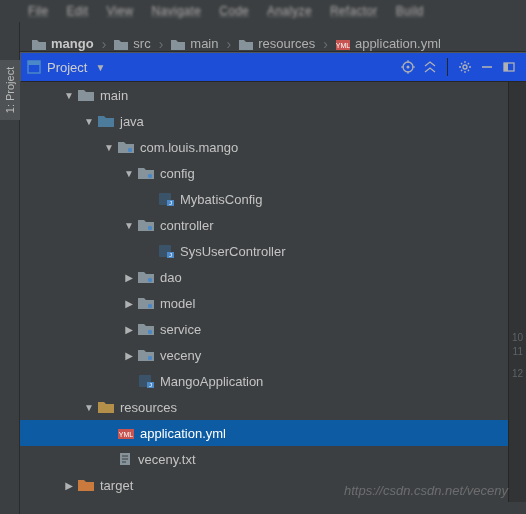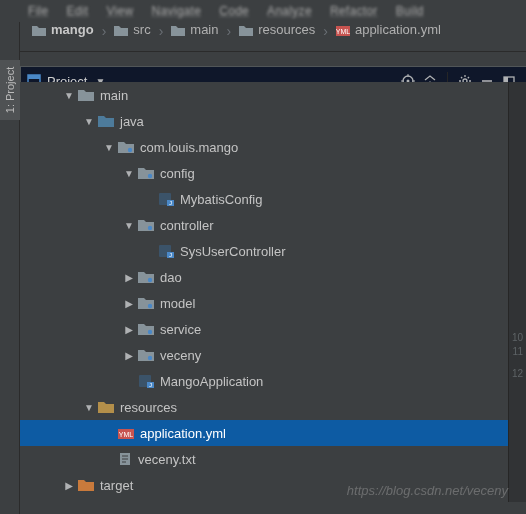--- a/index.html
+++ b/index.html
@@ -3,29 +3,29 @@
 <meta charset="utf-8">
 <style>
   * { margin: 0; padding: 0; box-sizing: border-box; font-family: "Segoe UI", Arial, sans-serif; }
   body { background: #3c3f41; color: #bbbbbb; width: 526px; height: 514px; overflow: hidden; font-size: 13px; position: relative; }
 
   
   .menubar { height: 22px; display: flex; gap: 18px; padding: 0 28px; align-items: center; color: #aaa; font-size: 12px; }
   .menubar span { filter: blur(1.5px); white-space: nowrap; letter-spacing: .3px; text-decoration: underline; text-decoration-color: rgba(255,255,255,.2); }
 
   
-  .breadcrumb { height: 30px; display: flex; align-items: flex-start; padding: 0 6px; gap: 2px; border-bottom: 1px solid #2b2b2b; background: #3c3f41; }
+  .breadcrumb { height: 30px; display: flex; align-items: flex-end; padding: 0 6px; gap: 2px; border-bottom: 1px solid #2b2b2b; background: #3c3f41; }
   .crumb { display: flex; align-items: center; gap: 5px; padding: 0 4px; }
   .crumb-sep { color: #6a6f75; padding: 0 2px; font-size: 14px; position: relative; top:1px; }
   .icon { display: inline-flex; align-items: center; justify-content: center; }
   .crumb .label { color: #b0b0b0; }
   .crumb.bold .label { font-weight: 600; color: #c7c7c7; }
 
   
-  .tw-hdr { height: 30px; background: #0f172a; border-bottom: 1px solid #262626; display: flex; align-items: center; padding: 0 6px; margin-left: 20px; border-top: 1px solid #515658; border-left: 1px solid #515658; margin-top: 14px;}
+  .tw-hdr { height: 30px; background: #1d4ed8; border-bottom: 1px solid #262626; display: flex; align-items: center; padding: 0 6px; margin-left: 20px; border-top: 1px solid #515658; border-left: 1px solid #515658;}
   .hdr-left { display: flex; align-items: center; gap: 6px; }
   .hdr-left .title { color: #cfcfcf; }
   .hdr-left .caret { color: #afb1b3; font-size: 10px; margin-left: 2px; }
   .hdr-spacer { flex: 1; }
   .hdr-btn { width: 22px; height: 22px; display: flex; align-items: center; justify-content: center; color: #afb1b3; cursor: pointer;}
   .hdr-btn + .hdr-btn {}
   .hdr-divider { width: 1px; height: 18px; background: #262626; margin: 0 6px; }
 
   
   .vtab { position: absolute; left: 0; top: 22px; width: 20px; height: 492px; background: #3c3f41; border-right: 1px solid #2b2b2b; }
@@ -346,13 +346,13 @@
       <span class="name">target</span>
     </div>
   </div>
 
 <div class="gutter">
   <span style="top:250px">10</span>
   <span style="top:264px">11</span>
   <span style="top:286px">12</span>
 </div>
 
-<div class="watermark">https://blog.csdn.net/veceny</div>
+<div class="watermark">https://csdn.csdn.net/veceny</div>
 
 </body></html>

